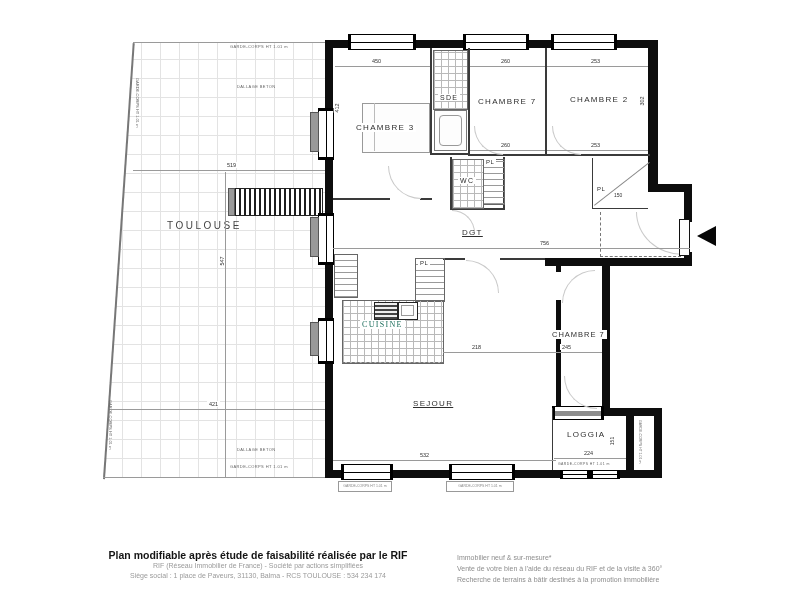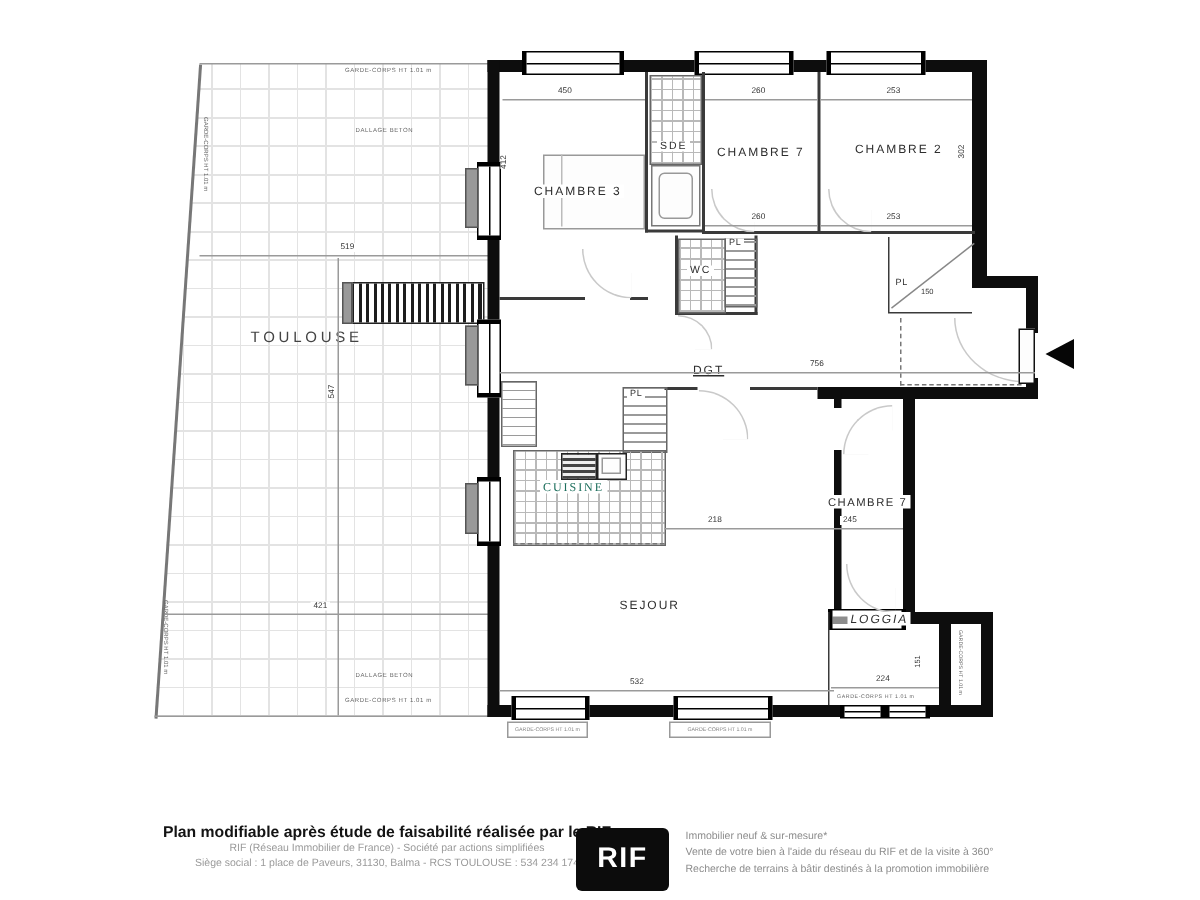--- a/index.html
+++ b/index.html
@@ -159,25 +159,25 @@
   <div class="arrow" style="left:697px;top:226px;"></div>
 
   <span class="lbl bg" style="left:354px;top:123px;">CHAMBRE 3</span>
   <span class="lbl bg" style="left:438px;top:94px;font-size:7px;">SDE</span>
   <span class="lbl" style="left:478px;top:97px;">CHAMBRE 7</span>
   <span class="lbl" style="left:570px;top:95px;">CHAMBRE 2</span>
   <span class="lbl bg" style="left:458px;top:177px;font-size:7px;">WC</span>
   <span class="lbl bg" style="left:484px;top:159px;font-size:6px;letter-spacing:.5px;">PL</span>
   <span class="lbl bg" style="left:595px;top:186px;font-size:6px;letter-spacing:.5px;">PL</span>
   <span class="lbl bg" style="left:418px;top:260px;font-size:6px;letter-spacing:.5px;">PL</span>
-  <span class="lbl" style="left:462px;top:242px;text-decoration:underline;">DGT</span>
+  <span class="lbl" style="left:462px;top:228px;text-decoration:underline;">DGT</span>
   <span class="lbl bg" style="left:360px;top:320px;color:#1c6e5c;font-family:Liberation Serif, serif;">CUISINE</span>
-  <span class="lbl" style="left:413px;top:399px;">SEJOUR</span>
+  <span class="lbl" style="left:413px;top:399px;text-decoration:underline;">SEJOUR</span>
   <span class="lbl bg" style="left:550px;top:330px;font-size:7.5px;letter-spacing:1px;">CHAMBRE 7</span>
-  <span class="lbl bg" style="left:565px;top:408px;font-size:8px;font-style:italic;">LOGGIA</span>
+  <span class="lbl bg" style="left:565px;top:430px;font-size:8px;">LOGGIA</span>
   <span class="tiny" style="left:558px;top:462px;font-size:3.5px;">GARDE-CORPS HT 1.01 m</span>
   <span class="tinyv" style="left:642px;top:420px;font-size:3.5px;">GARDE-CORPS HT 1.01 m</span>
 
   <div class="dl" style="left:335px;top:66px;width:95px;height:1px;"></div>
   <span class="dim" style="left:370px;top:58px;">450</span>
   <span class="dimv" style="left:332px;top:105px;">412</span>
 
   <div class="dl" style="left:470px;top:66px;width:75px;height:1px;"></div>
   <span class="dim" style="left:499px;top:58px;">260</span>
   <div class="dl" style="left:470px;top:150px;width:75px;height:1px;"></div>
@@ -200,23 +200,20 @@
   <div class="dl" style="left:333px;top:460px;width:223px;height:1px;"></div>
   <span class="dim" style="left:418px;top:452px;">532</span>
   <div class="dl" style="left:554px;top:458px;width:72px;height:1px;"></div>
   <span class="dim" style="left:582px;top:450px;">224</span>
   <span class="dimv" style="left:608px;top:438px;font-size:5px;">151</span>
 
   <div class="f-left">
     <div class="f-title">Plan modifiable après étude de faisabilité réalisée par le RIF</div>
     <div class="f-sub">RIF (Réseau Immobilier de France) - Société par actions simplifiées</div>
     <div class="f-sub">Siège social : 1 place de Paveurs, 31130, Balma - RCS TOULOUSE : 534 234 174</div>
-  </div>
-  <div class="f-logo">
-    <span>RIF</span>
   </div>
   <div class="f-right">
     <div>Immobilier neuf &amp; sur-mesure*</div>
     <div>Vente de votre bien à l'aide du réseau du RIF et de la visite à 360°</div>
     <div>Recherche de terrains à bâtir destinés à la promotion immobilière</div>
   </div>
 
 </div>
 
 </body></html>

